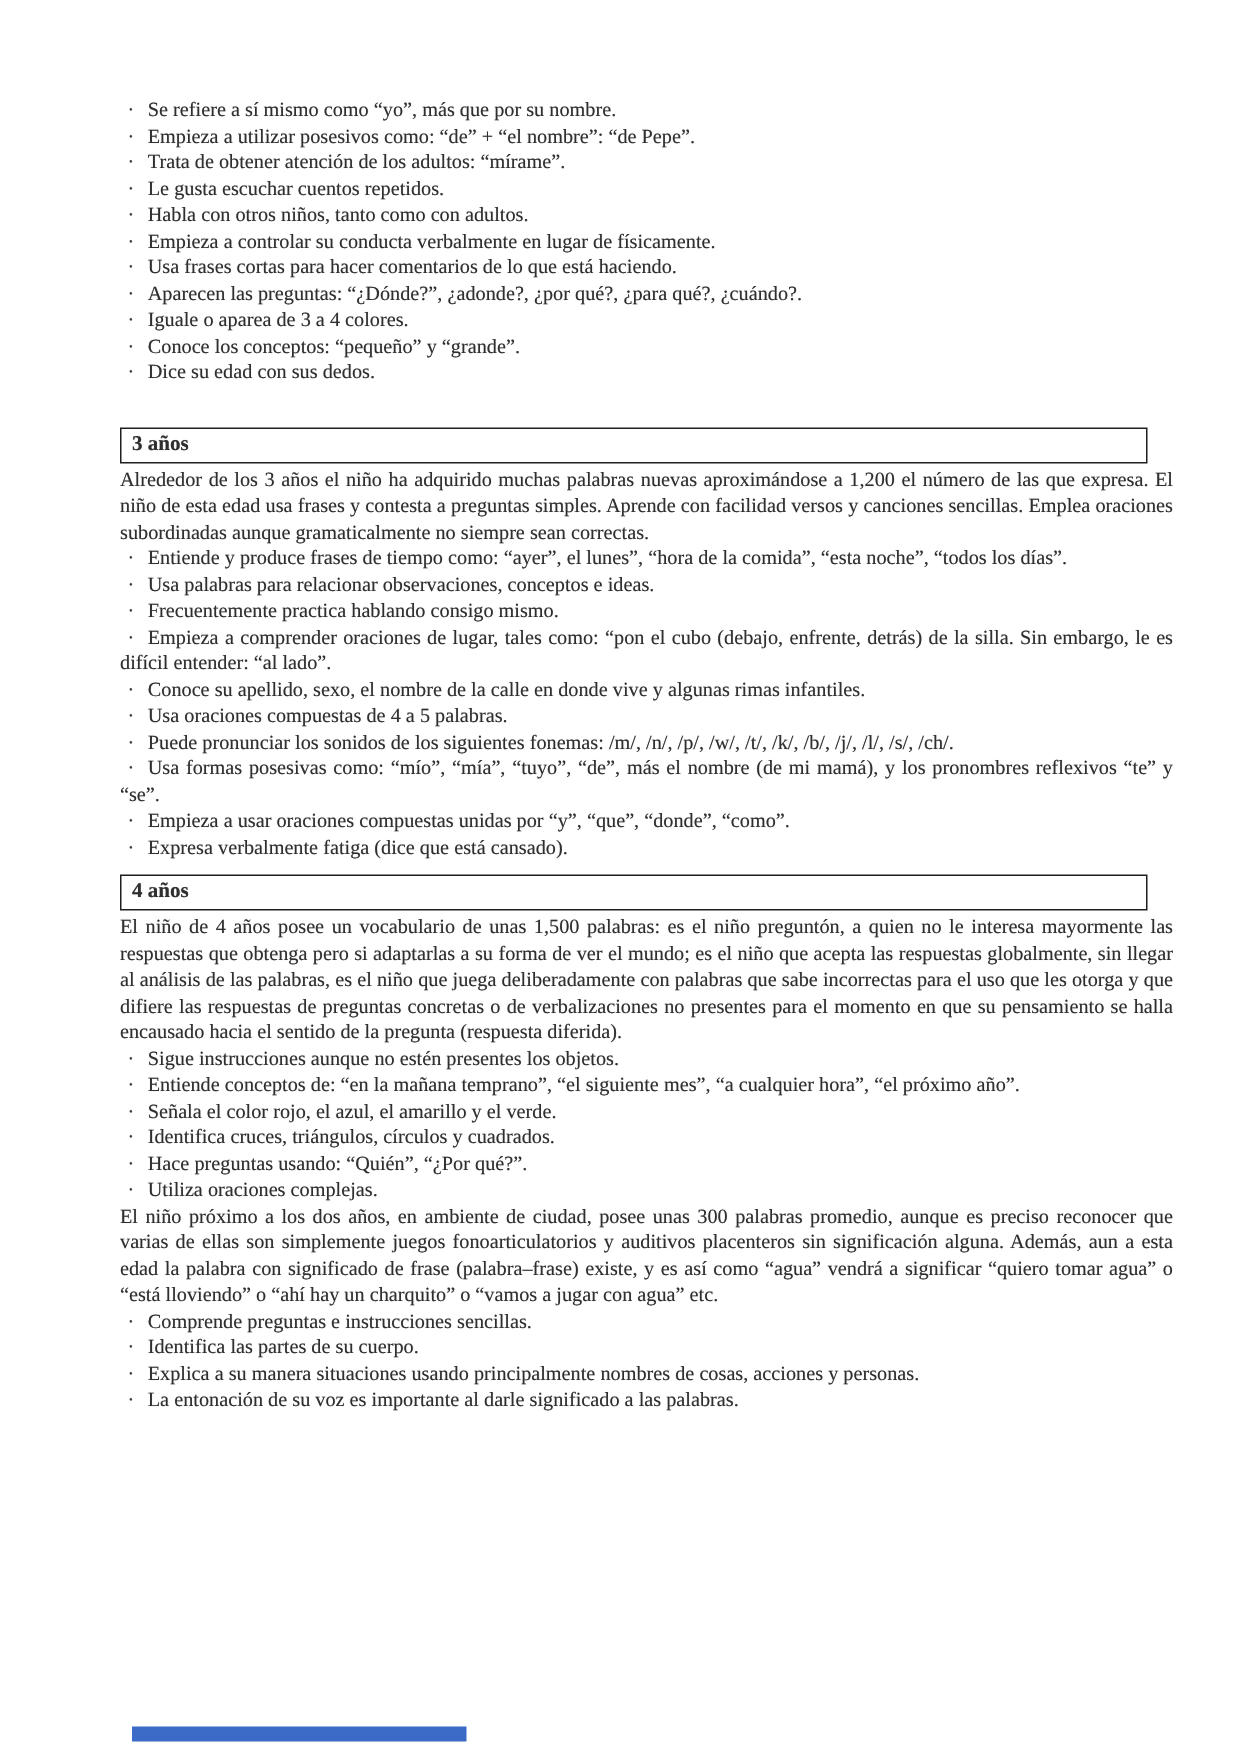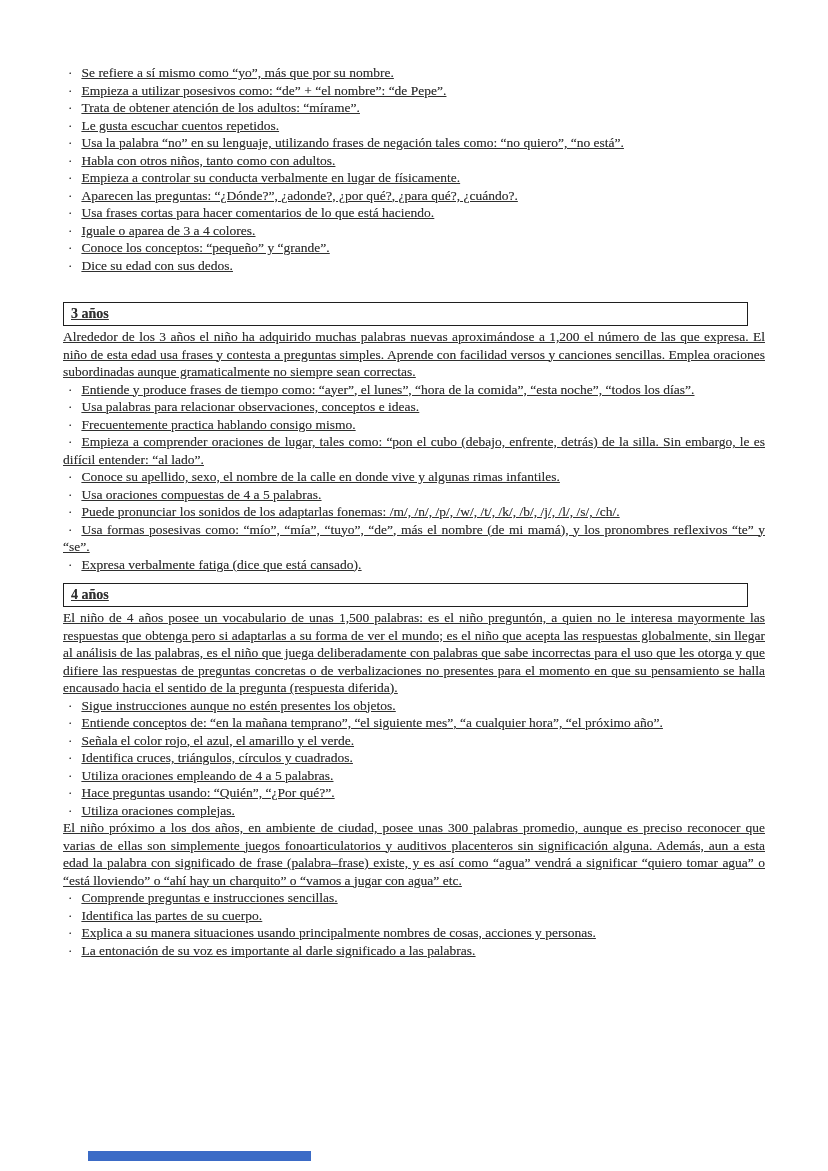--- a/index.html
+++ b/index.html
@@ -7,24 +7,23 @@
     position: relative;
     width: 828px;
     height: 1171px;
     background: #ffffff;
     font-family: "Liberation Serif", "DejaVu Serif", serif;
     color: #2f2f2f;
     overflow: hidden;
   }
   .content {
     position: absolute;
-    left: 63px;
+    left: 80px;
     top: 64px;
     width: 702px;
-    text-decoration: underline;
   }
   .para, .bullet {
     margin: 0;
     font-size: 13.5px;
     line-height: 17.5px;
     text-align: justify;
     text-shadow: 0 0 0.5px rgba(40,40,40,0.45);
   }
   .bullet .dot {
     display: inline-block;
@@ -54,46 +53,45 @@
 </style>
 </head>
 <body>
 
 <div class="page">
   <div class="content" id="doc-content">
       <p class="bullet"><span class="dot">·</span><span>Se refiere a sí mismo como “yo”, más que por su nombre.</span></p>
       <p class="bullet"><span class="dot">·</span><span>Empieza a utilizar  posesivos como: “de” + “el nombre”: “de Pepe”.</span></p>
       <p class="bullet"><span class="dot">·</span><span>Trata de obtener atención de los adultos: “mírame”.</span></p>
       <p class="bullet"><span class="dot">·</span><span>Le gusta escuchar cuentos repetidos.</span></p>
-      <p class="bullet"><span class="dot">·</span><span>Usa la palabra “no” en su lenguaje, utilizando frases de negación tales como: “no quiero”, “no está”.</span></p>
       <p class="bullet"><span class="dot">·</span><span>Habla con otros niños, tanto como con adultos.</span></p>
       <p class="bullet"><span class="dot">·</span><span>Empieza a controlar su conducta verbalmente en lugar de físicamente.</span></p>
+      <p class="bullet"><span class="dot">·</span><span>Usa frases cortas para hacer comentarios de lo que está haciendo.</span></p>
       <p class="bullet"><span class="dot">·</span><span>Aparecen las preguntas: “¿Dónde?”, ¿adonde?, ¿por qué?, ¿para qué?, ¿cuándo?.</span></p>
-      <p class="bullet"><span class="dot">·</span><span>Usa frases cortas para hacer comentarios de lo que está haciendo.</span></p>
       <p class="bullet"><span class="dot">·</span><span>Iguale o aparea de 3 a 4 colores.</span></p>
       <p class="bullet"><span class="dot">·</span><span>Conoce los conceptos: “pequeño” y “grande”.</span></p>
       <p class="bullet"><span class="dot">·</span><span>Dice su edad con sus dedos.</span></p>
       <div class="section-header"><span class="header-text">3 años</span></div>
       <p class="para">Alrededor de los 3 años el niño ha adquirido muchas palabras nuevas aproximándose a 1,200 el número de las que expresa. El niño de esta edad usa frases y contesta a preguntas simples. Aprende con facilidad versos y canciones sencillas. Emplea oraciones subordinadas aunque gramaticalmente no siempre sean correctas.</p>
       <p class="bullet"><span class="dot">·</span><span>Entiende y produce frases de tiempo como: “ayer”, el lunes”, “hora de la comida”, “esta noche”, “todos los días”.</span></p>
       <p class="bullet"><span class="dot">·</span><span>Usa palabras para relacionar observaciones, conceptos e ideas.</span></p>
       <p class="bullet"><span class="dot">·</span><span>Frecuentemente practica hablando consigo mismo.</span></p>
       <p class="bullet"><span class="dot">·</span><span>Empieza a comprender oraciones de lugar, tales como: “pon el cubo (debajo, enfrente, detrás) de la silla.  Sin embargo, le es difícil entender: “al lado”.</span></p>
       <p class="bullet"><span class="dot">·</span><span>Conoce su apellido, sexo, el nombre de la calle en donde vive y algunas rimas infantiles.</span></p>
       <p class="bullet"><span class="dot">·</span><span>Usa oraciones compuestas de 4 a 5 palabras.</span></p>
-      <p class="bullet"><span class="dot">·</span><span>Puede pronunciar los sonidos de los adaptarlas fonemas: /m/, /n/, /p/, /w/, /t/, /k/, /b/, /j/, /l/, /s/, /ch/.</span></p>
+      <p class="bullet"><span class="dot">·</span><span>Puede pronunciar los sonidos de los siguientes fonemas: /m/, /n/, /p/, /w/, /t/, /k/, /b/, /j/, /l/, /s/, /ch/.</span></p>
       <p class="bullet"><span class="dot">·</span><span>Usa formas posesivas como: “mío”, “mía”, “tuyo”, “de”, más el nombre (de mi mamá), y los pronombres reflexivos “te” y “se”.</span></p>
+      <p class="bullet"><span class="dot">·</span><span>Empieza a usar oraciones compuestas unidas por “y”, “que”, “donde”, “como”.</span></p>
       <p class="bullet"><span class="dot">·</span><span>Expresa verbalmente fatiga (dice que está cansado).</span></p>
       <div class="section-header tight"><span class="header-text">4 años</span></div>
       <p class="para">El niño de 4 años posee un vocabulario de unas 1,500 palabras: es el niño preguntón, a quien no le interesa mayormente las respuestas que obtenga pero si adaptarlas a su forma de ver el mundo; es el niño que acepta las respuestas globalmente, sin llegar al análisis de las palabras, es el niño que juega deliberadamente con palabras que sabe incorrectas para el uso que les otorga y que difiere las respuestas de preguntas concretas o de verbalizaciones no presentes para el momento en que su pensamiento se halla encausado hacia el sentido de la pregunta (respuesta diferida).</p>
       <p class="bullet"><span class="dot">·</span><span>Sigue instrucciones aunque no estén presentes los objetos.</span></p>
       <p class="bullet"><span class="dot">·</span><span>Entiende conceptos de: “en la mañana temprano”, “el siguiente mes”, “a cualquier hora”, “el próximo año”.</span></p>
       <p class="bullet"><span class="dot">·</span><span>Señala el color rojo, el azul, el amarillo y el verde.</span></p>
       <p class="bullet"><span class="dot">·</span><span>Identifica cruces, triángulos, círculos y cuadrados.</span></p>
-      <p class="bullet"><span class="dot">·</span><span>Utiliza oraciones empleando de 4 a 5 palabras.</span></p>
       <p class="bullet"><span class="dot">·</span><span>Hace preguntas usando: “Quién”, “¿Por qué?”.</span></p>
       <p class="bullet"><span class="dot">·</span><span>Utiliza oraciones complejas.</span></p>
       <p class="para">El niño próximo a los dos años, en ambiente de ciudad, posee unas 300 palabras promedio, aunque es preciso reconocer que varias de ellas son simplemente juegos fonoarticulatorios y auditivos placenteros sin significación alguna. Además, aun a esta edad la palabra con significado de frase (palabra–frase) existe, y es así como “agua” vendrá a significar “quiero tomar agua” o “está lloviendo” o “ahí hay un charquito” o “vamos a jugar con agua” etc.</p>
       <p class="bullet"><span class="dot">·</span><span>Comprende preguntas e instrucciones sencillas.</span></p>
       <p class="bullet"><span class="dot">·</span><span>Identifica las partes de su cuerpo.</span></p>
       <p class="bullet"><span class="dot">·</span><span>Explica a su manera situaciones usando principalmente nombres de cosas, acciones y personas.</span></p>
       <p class="bullet"><span class="dot">·</span><span>La entonación de su voz es importante al darle significado a las palabras.</span></p>
     </div>
   <div class="bottom-bar" style="background: rgb(59, 107, 198);"></div>
 </div>

